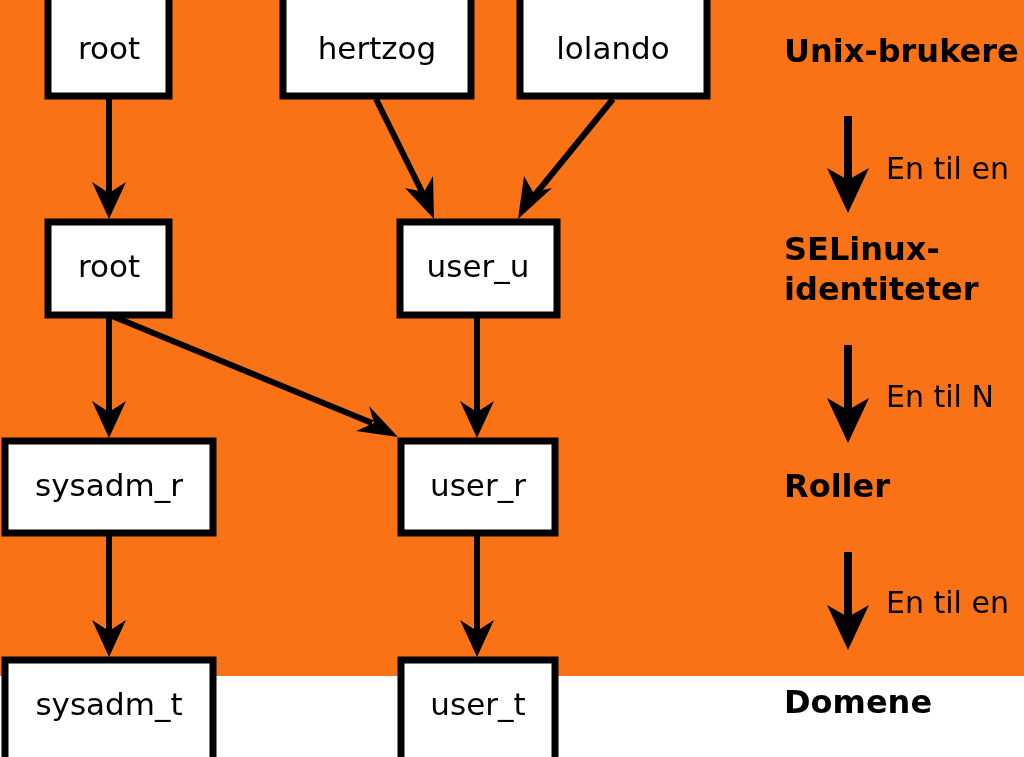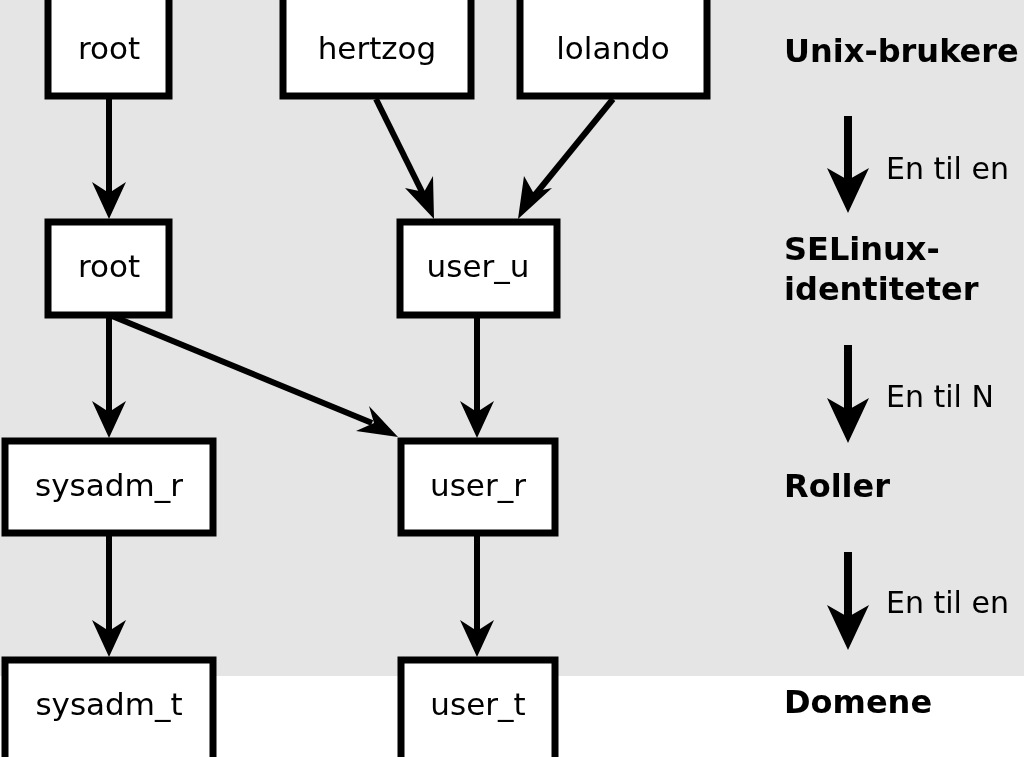--- a/index.html
+++ b/index.html
@@ -10,21 +10,21 @@
   body {
     width: 1024px;
     height: 757px;
     overflow: hidden;
     font-family: "DejaVu Sans", sans-serif;
   }
   #diagram-root {
     position: relative;
     width: 1024px;
     height: 676px;
-    background: #e5e5e5;
+    background: #f97316;
   }
   svg.canvas {
     position: absolute;
     top: 0;
     left: 0;
     width: 1024px;
     height: 757px;
     display: block;
   }
   .node-rect {

